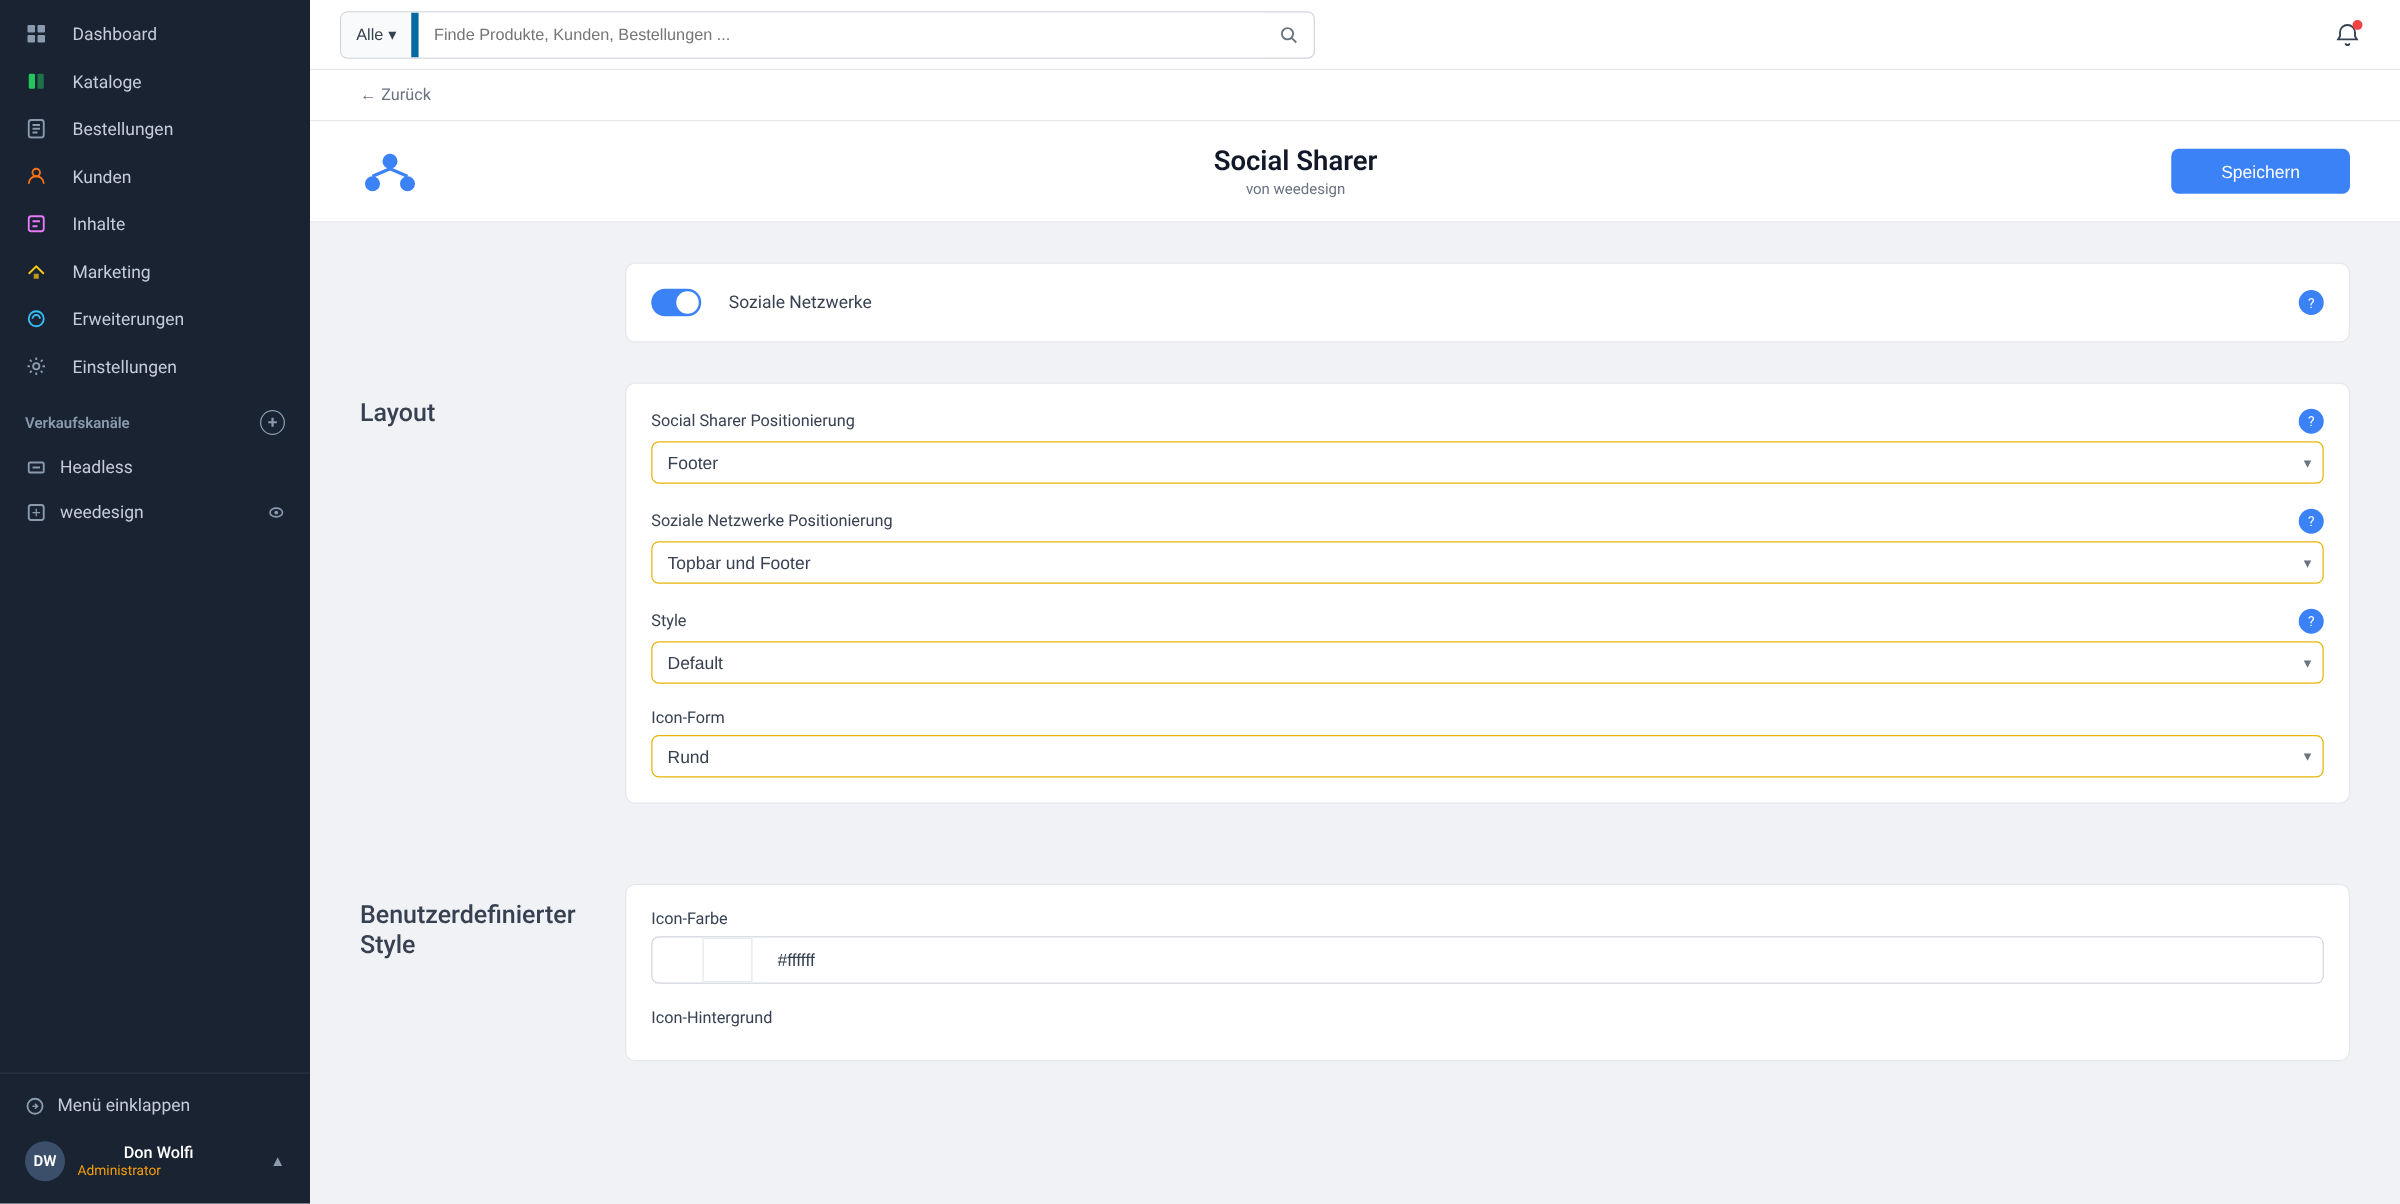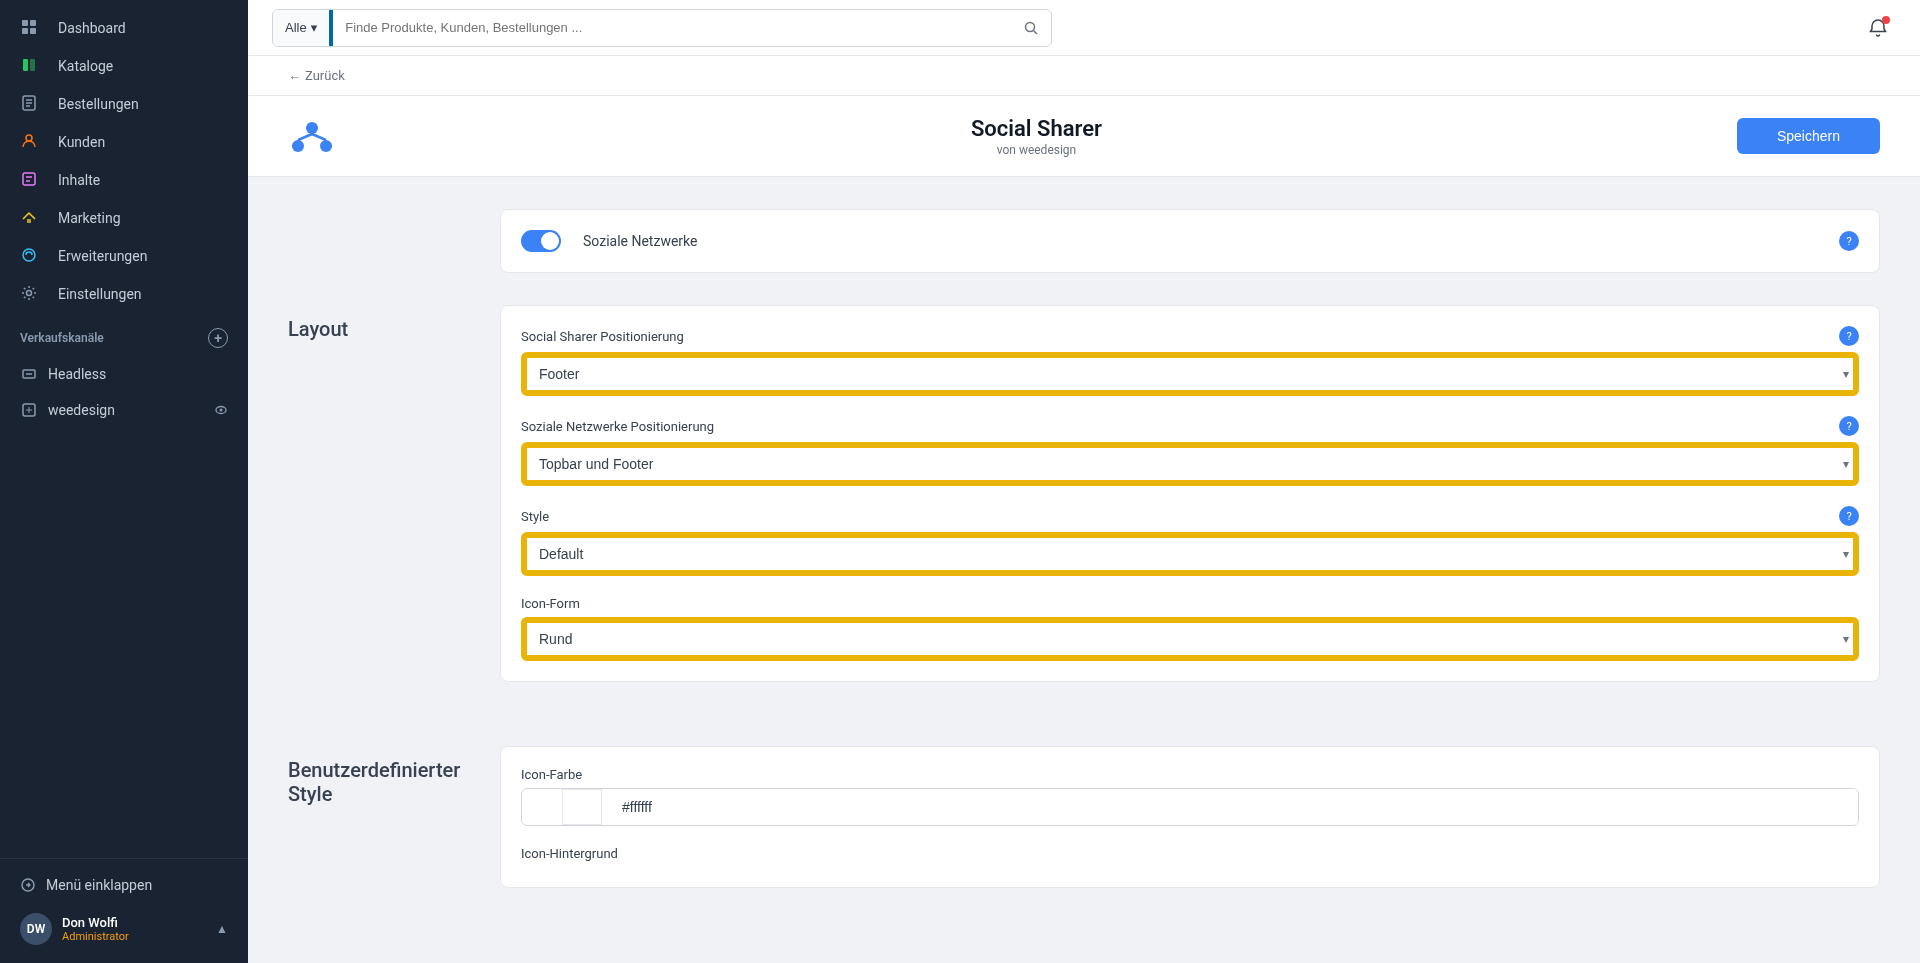--- a/index.html
+++ b/index.html
@@ -89,21 +89,21 @@
       display: flex; align-items: center; gap: 10px;
       padding: 10px 20px; cursor: pointer;
     }
     .sidebar-avatar {
       width: 32px; height: 32px; border-radius: 50%;
       background: #3b4f6b;
       display: flex; align-items: center; justify-content: center;
       font-size: 12px; font-weight: 600; color: #fff;
     }
     .sidebar-user-info { display: flex; flex-direction: column; flex: 1; }
-    .sidebar-user-name { font-size: 13px; color: #fff; font-weight: 500; }
+    .sidebar-user-name { font-size: 13px; color: #fff; font-weight: 500; margin-left: 37px; }
     .sidebar-user-role { font-size: 11px; color: #f59e0b; }
     .sidebar-user-chevron { color: #8a9bb0; font-size: 12px; }
 
     
     .main {
       flex: 1;
       display: flex;
       flex-direction: column;
       height: 100%;
       overflow: hidden;
@@ -120,21 +120,21 @@
       gap: 12px;
       flex-shrink: 0;
     }
     .search-container {
       display: flex; align-items: center; gap: 0;
       border: 1px solid #d1d5db; border-radius: 6px;
       overflow: hidden; flex: 1; max-width: 780px;
     }
     .search-filter-btn {
       padding: 0 12px; height: 36px;
-      background: #f9fafb; border: none; border-right: 4px solid #0369a1;
+      background: #f9fafb; border: none; border-right: 6px solid #0369a1;
       color: #374151; font-size: 13px; cursor: pointer;
       display: flex; align-items: center; gap: 4px;
     }
     .search-input {
       flex: 1; border: none; outline: none; padding: 0 12px;
       font-size: 13px; color: #374151; height: 36px;
     }
     .search-icon-btn {
       padding: 0 12px; background: none; border: none; cursor: pointer; color: #6b7280;
     }
@@ -226,21 +226,21 @@
     .field-group { margin-bottom: 20px; }
     .field-group:last-child { margin-bottom: 0; }
     .field-label-row {
       display: flex; align-items: center; justify-content: space-between;
       margin-bottom: 6px;
     }
     .field-label { font-size: 13px; color: #374151; font-weight: 400; }
 
     .select-field {
       width: 100%; padding: 8px 36px 8px 12px;
-      border: 6px solid #eab308; border-radius: 6px;
+      border: 1px solid #eab308; border-radius: 6px;
       font-size: 14px; color: #374151; background: #fff;
       appearance: none; cursor: pointer;
       background-image: none;
     }
     .select-wrapper { position: relative; }
     .select-chevron {
       position: absolute; right: 10px; top: 50%; transform: translateY(-50%);
       color: #6b7280; pointer-events: none; font-size: 12px;
     }
 

